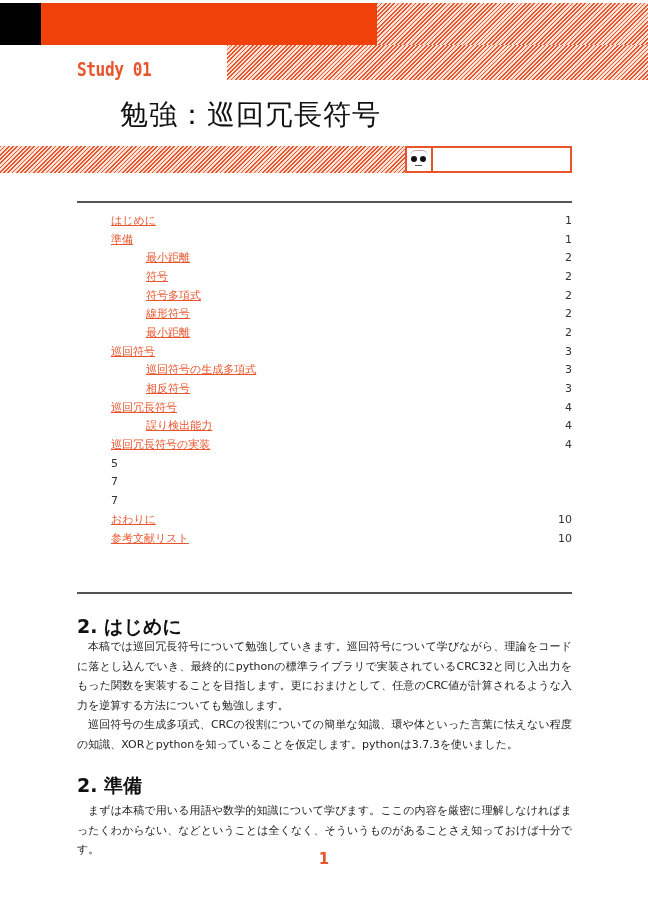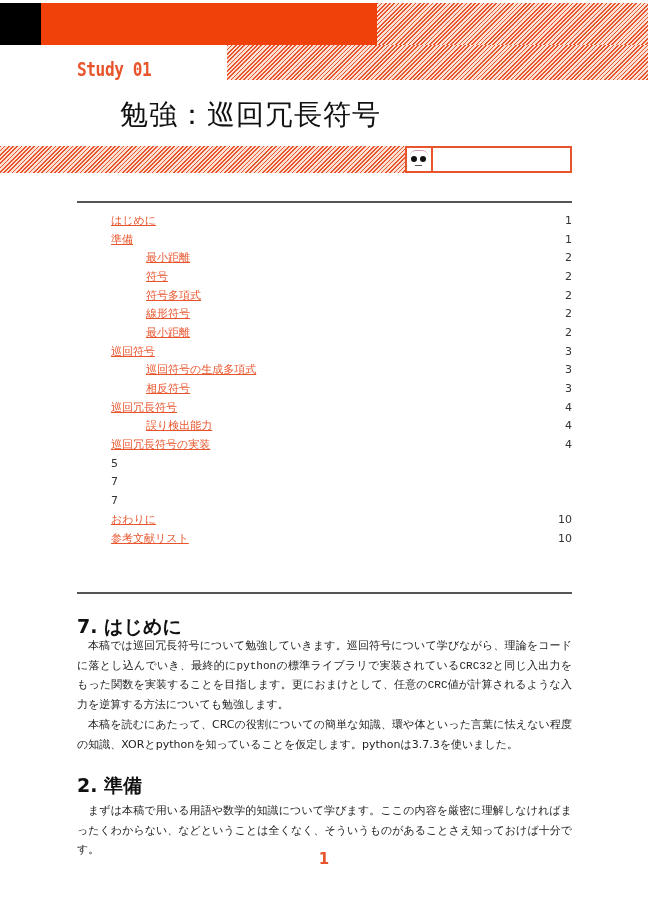--- a/index.html
+++ b/index.html
@@ -42,21 +42,21 @@
   #toc-rule-bottom { top:592px; }
   #toc { left:111px; top:211px; width:461px; }
   .toc-row { height:18.7px; display:flex; justify-content:space-between; align-items:center; font-size:11px; }
   .toc-row a { color:#e8552c; text-decoration:underline;text-align:right; }
   .toc-row.l2 a { margin-left:35px; }
   .toc-row .pg { color:#333; }
   .h2 { left:77px; font-size:19px; font-weight:bold; color:#111; }
   #h-intro { top:614px; }
   #h-prep { top:773px; }
   .para { left:77px; width:495px; font-size:11px; line-height:19.5px; color:#222; text-indent:1em; text-align:justify; }
-  #p-intro-1 { top:637px;font-family:Liberation Mono, monospace; }
+  #p-intro-1 { top:637px; }
   #p-intro-2 { top:715px; }
   #p-prep-1 { top:801px; }
   #page-number { left:0; width:648px; top:850px; text-align:center; color:#e8552c; font-weight:bold; font-size:15px; }
 </style>
 </head>
 <body>
 
 <div class="abs" id="black-block"></div>
 <div class="abs" id="orange-block"></div>
 <div class="abs hatch" id="hatch-top"></div>
@@ -144,20 +144,20 @@
       <span class="pg">10</span>
     </div>
   <div class="toc-row l1">
       <a>参考文献リスト</a>
       <span class="pg">10</span>
     </div>
 </div>
 
 <div class="abs rule" id="toc-rule-bottom"></div>
 
-<div class="abs h2" id="h-intro">7. はじめに</div>
+<div class="abs h2" id="h-intro">2. はじめに</div>
 <div class="abs para" id="p-intro-1">本稿では巡回冗長符号について勉強していきます。巡回符号について学びながら、理論をコードに落とし込んでいき、最終的にpythonの標準ライブラリで実装されているCRC32と同じ入出力をもった関数を実装することを目指します。更におまけとして、任意のCRC値が計算されるような入力を逆算する方法についても勉強します。</div>
-<div class="abs para" id="p-intro-2">本稿を読むにあたって、CRCの役割についての簡単な知識、環や体といった言葉に怯えない程度の知識、XORとpythonを知っていることを仮定します。pythonは3.7.3を使いました。</div>
+<div class="abs para" id="p-intro-2">巡回符号の生成多項式、CRCの役割についての簡単な知識、環や体といった言葉に怯えない程度の知識、XORとpythonを知っていることを仮定します。pythonは3.7.3を使いました。</div>
 
 <div class="abs h2" id="h-prep">2. 準備</div>
 <div class="abs para" id="p-prep-1">まずは本稿で用いる用語や数学的知識について学びます。ここの内容を厳密に理解しなければまったくわからない、などということは全くなく、そういうものがあることさえ知っておけば十分です。</div>
 
 <div class="abs" id="page-number">1</div>
 
 </body></html>

